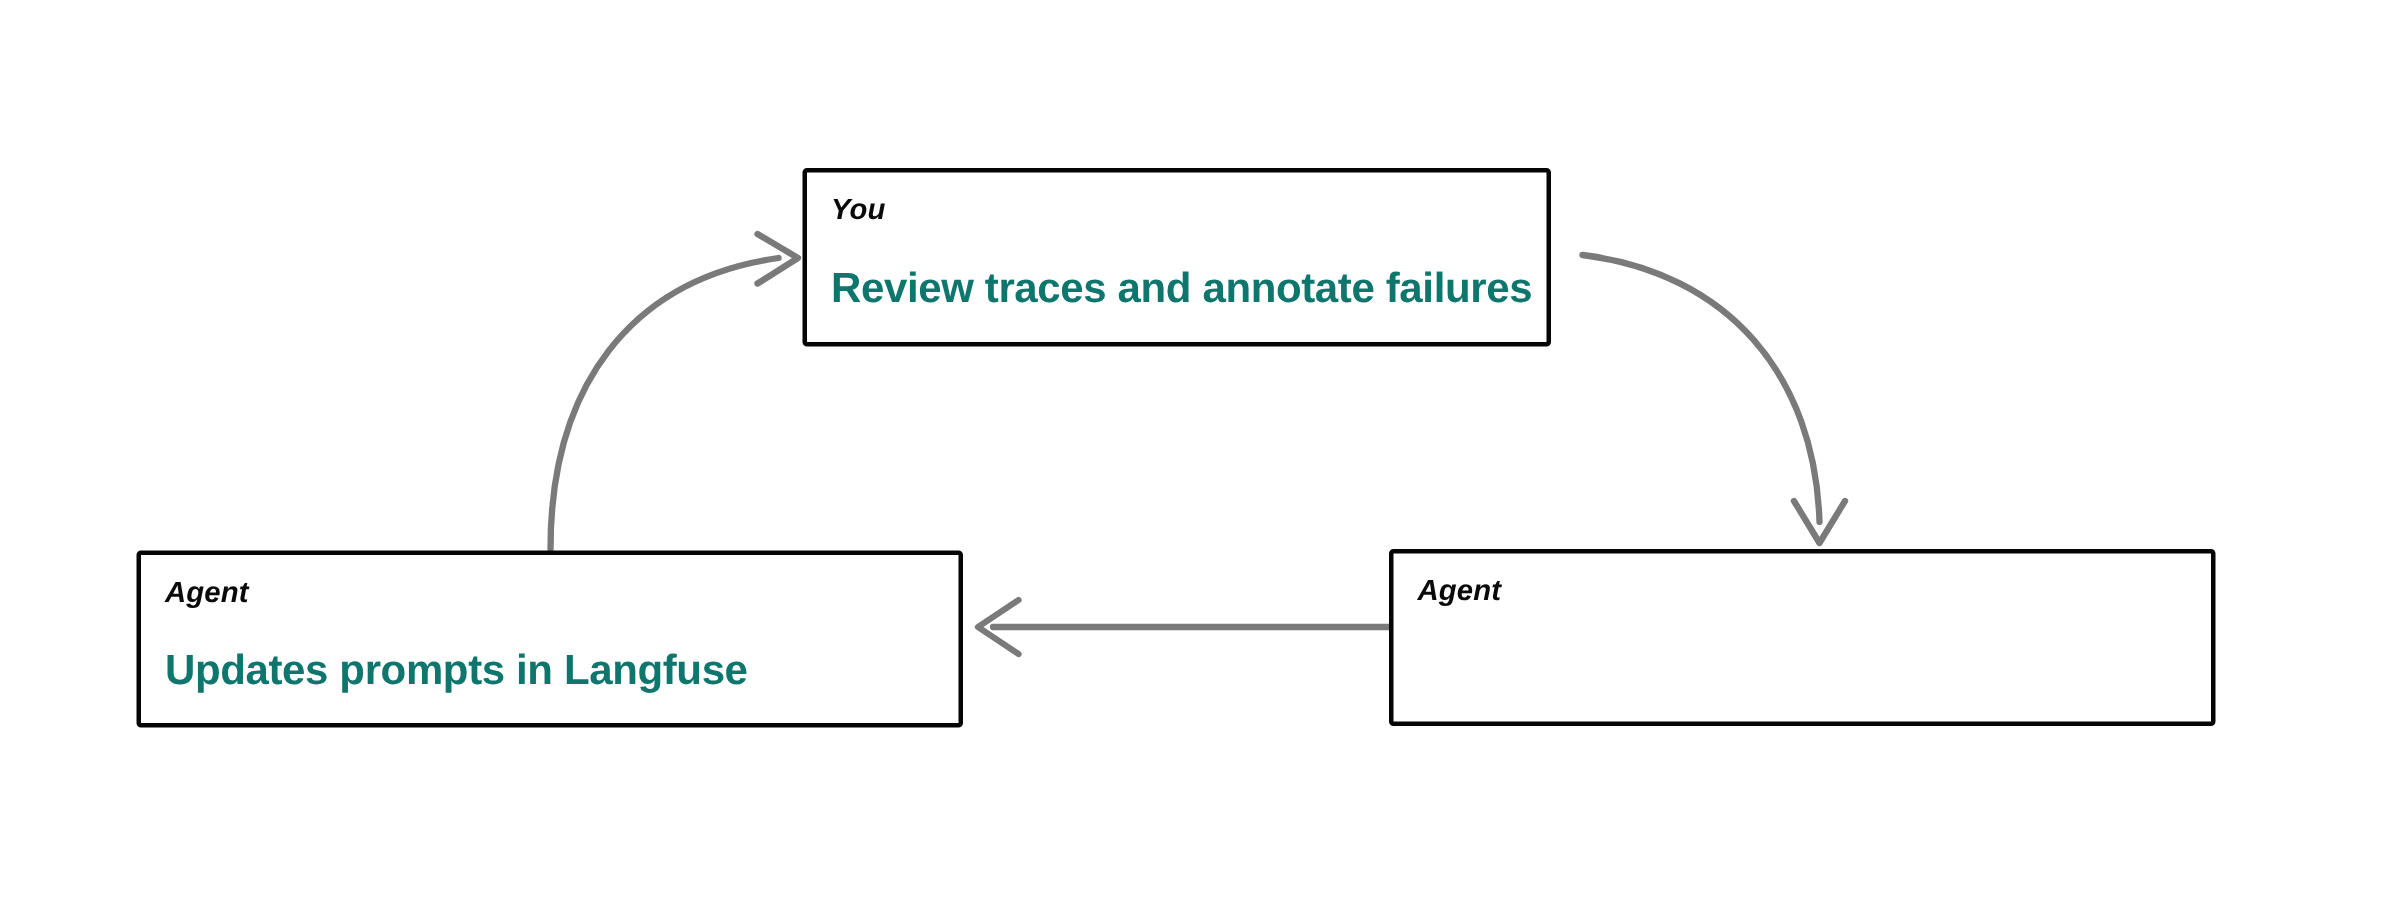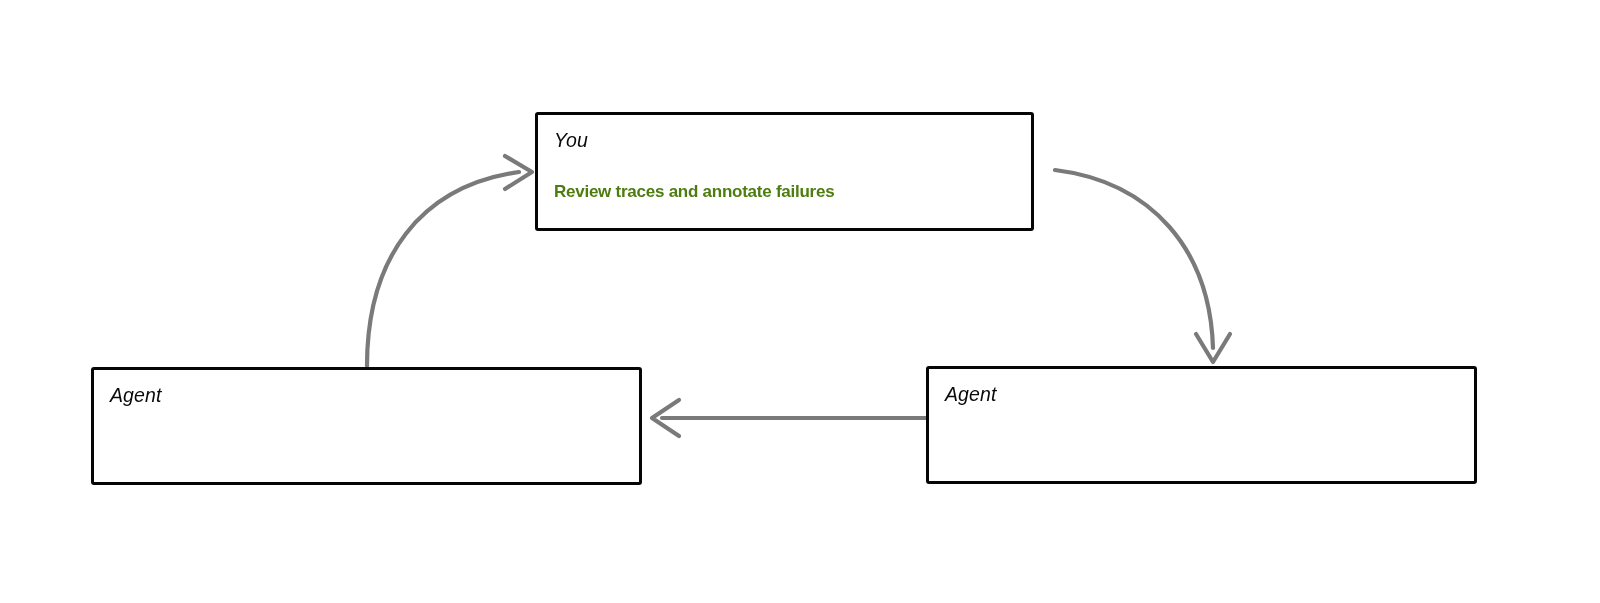--- a/index.html
+++ b/index.html
@@ -31,32 +31,32 @@
     position: absolute;
     box-sizing: border-box;
     background: #ffffff;
     border: 3.5px solid #050505;
     border-radius: 3px;
     padding: 14px 16px 0 16px;
     z-index: 2;
   }
   .node-role {
     font-style: italic;
-    font-weight: 400;
+    font-weight: 700;
     font-size: 19.5px;
     line-height: 23px;
     color: #0a0a0a;
     letter-spacing: 0.1px;
     white-space: nowrap;
   }
   .node-title {
     font-weight: 700;
-    font-size: 17px;
+    font-size: 28px;
     line-height: 27px;
-    color: #4d7c0f;
+    color: #0f766e;
     letter-spacing: -0.25px;
     white-space: nowrap;
     margin-top: 26px;
   }
   #node-you {
     left: 535px;
     top: 112px;
     width: 499px;
     height: 119px;
   }
@@ -96,19 +96,20 @@
     </g>
   </svg>
 
   <div id="node-you" class="node">
     <div class="node-role">You</div>
     <div class="node-title">Review traces and annotate failures</div>
   </div>
 
   <div id="node-agent-update" class="node">
     <div class="node-role">Agent</div>
+    <div class="node-title">Updates prompts in Langfuse</div>
   </div>
 
   <div id="node-agent-fetch" class="node">
     <div class="node-role">Agent</div>
   </div>
 
 </div>
 
 </body></html>

